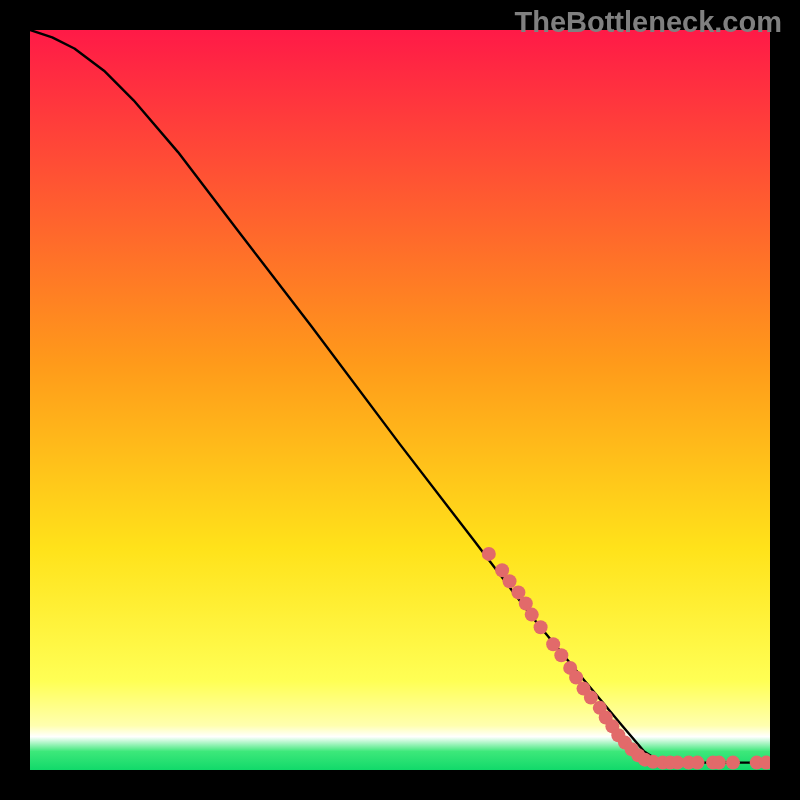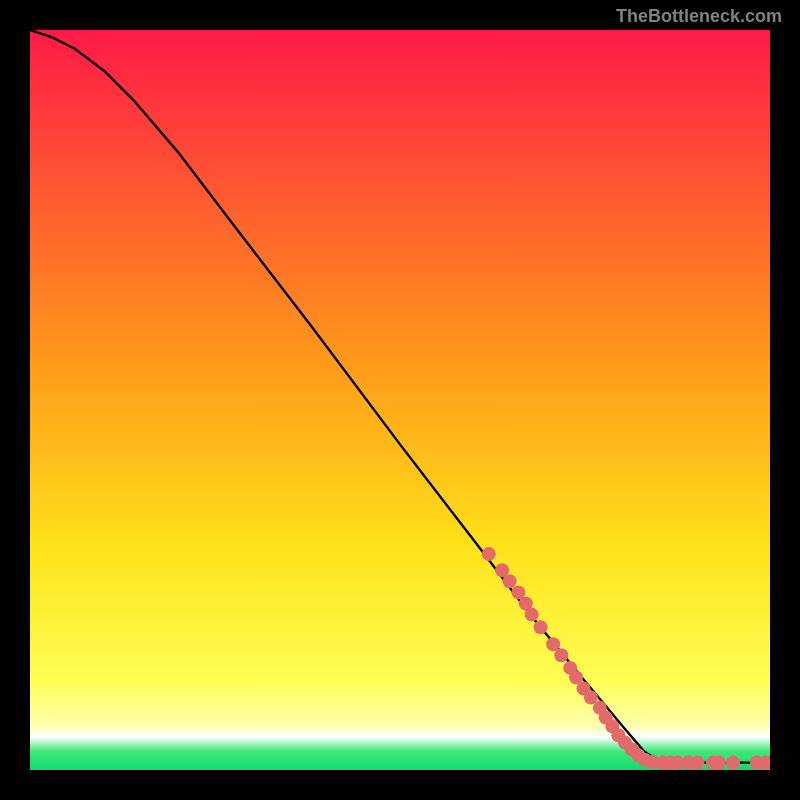--- a/index.html
+++ b/index.html
@@ -15,21 +15,21 @@
     position: relative;
     width: 800px;
     height: 800px;
     background: #000;
   }
   .watermark {
     position: absolute;
     top: 6px;
     right: 18px;
     color: #808080;
-    font-size: 18px;
+    font-size: 29px;
     font-weight: bold;
     z-index: 5;
   }
   .plot {
     position: absolute;
     left: 30px;
     top: 30px;
     width: 740px;
     height: 740px;
   }

